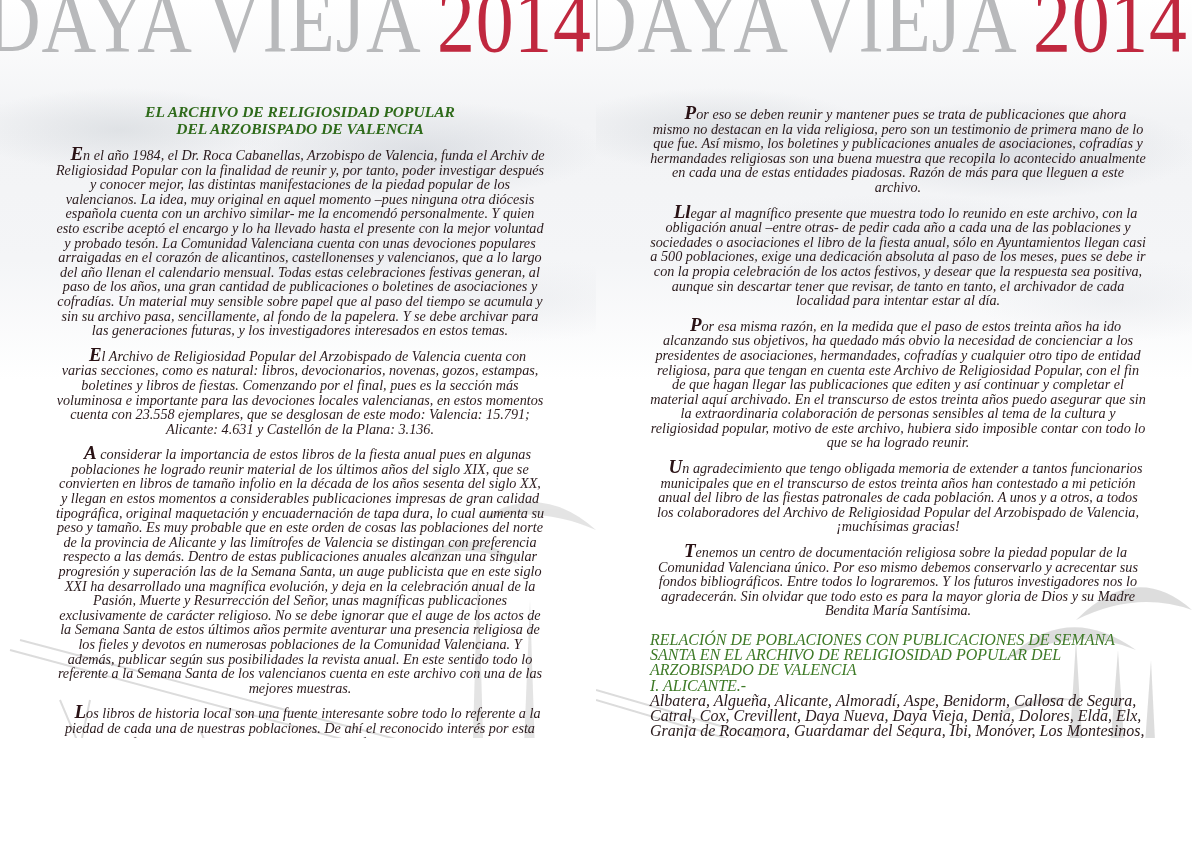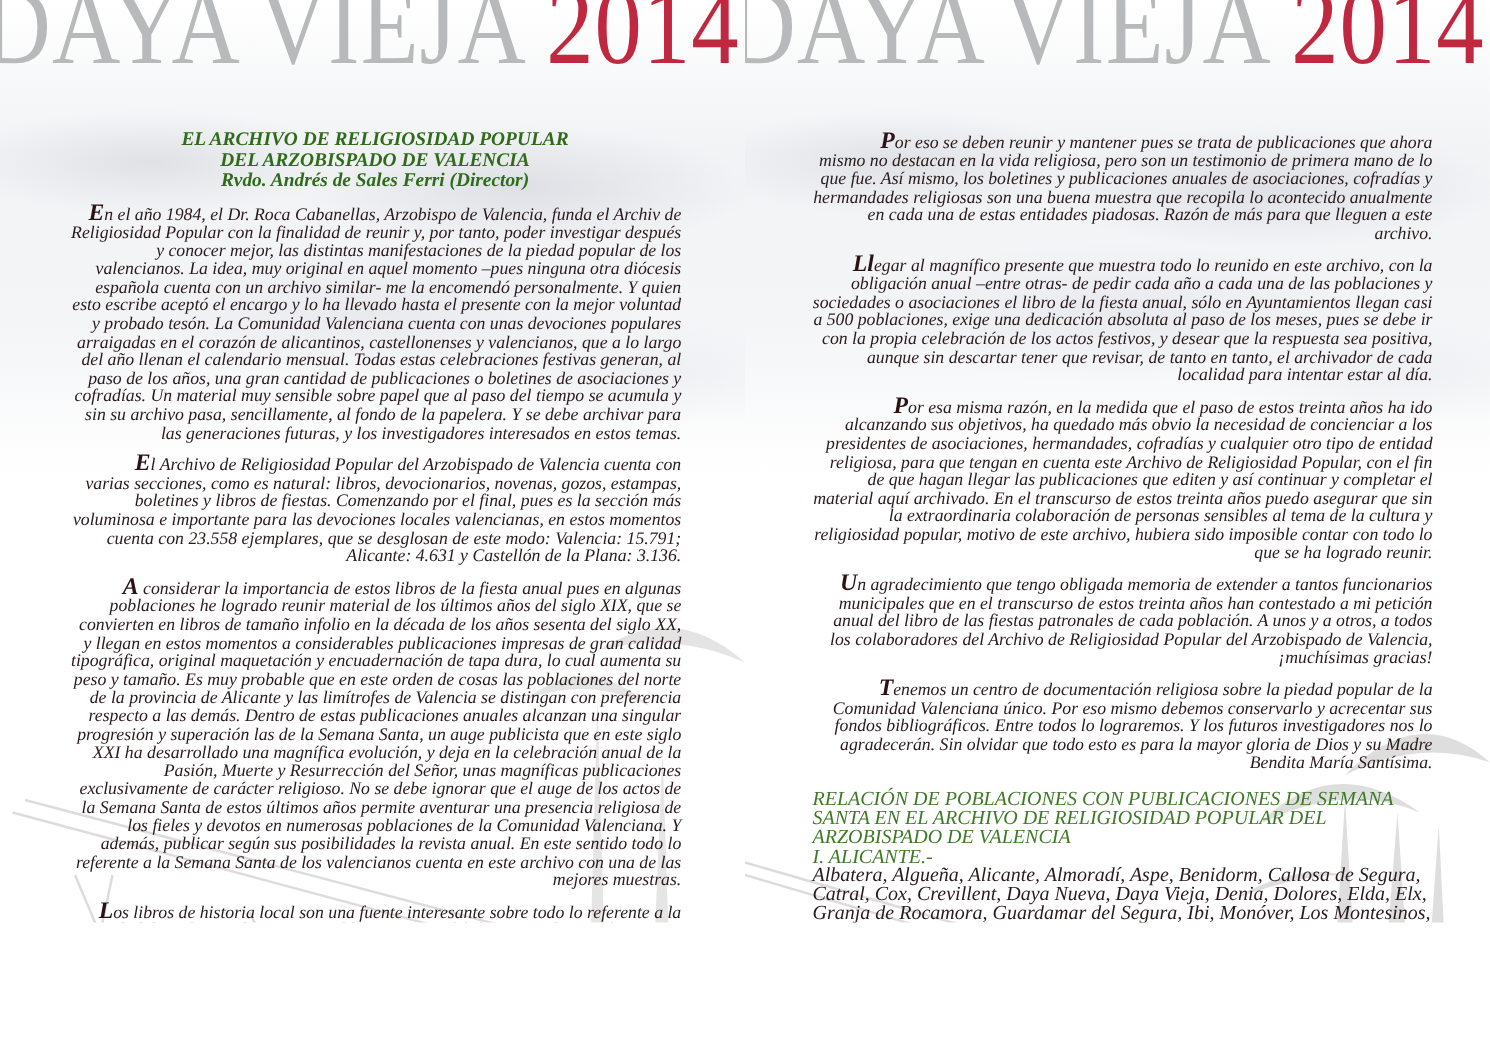--- a/index.html
+++ b/index.html
@@ -38,21 +38,21 @@
       position: absolute; left: 55px; width: 490px;
       font-style: italic; font-size: 14.2px; line-height: 14.6px;
       color: #2a1a1c;
     }
     .left .content { top: 104px; }
     .right .content { top: 106px; left: 610px; left: 14px; }
 
     .title-block { text-align: center; color: #2f6b1b; font-weight: bold; font-size: 15.5px; line-height: 16.5px; margin-left: 0; }
     .title-block div { white-space: nowrap; }
 
-    p.para { margin: 0 0 10px 0; text-indent: 15px; text-align: right; }
+    p.para { margin: 0 0 10px 0; text-indent: 15px; text-align: center; }
     .left p.para:first-of-type { margin-top: 10px; }
     .drop { font-weight: bold; font-size: 19px; color: #2a1215; }
 
     .right .content { left: 54px; width: 496px; }
 
     .relation { margin-top: 14px; font-size: 16px; line-height: 15.2px; }
     .relation .green { color: #3e7a27; }
     .relation .towns { color: #2a1a1c; }
   </style>
 </head>
@@ -77,21 +77,20 @@
   </svg>
 
   <div class="masthead">
     <span class="town">DAYA VIEJA</span><span class="year">2014</span>
   </div>
 
   <div class="content">
     <div class="title-block">
       <div>EL ARCHIVO DE RELIGIOSIDAD POPULAR</div>
       <div>DEL ARZOBISPADO DE VALENCIA</div>
-      <div>Rvdo. Andrés de Sales Ferri (Director)</div>
     </div>
 
     <p class="para"><span class="drop">E</span><span>n el año 1984, el Dr. Roca Cabanellas, Arzobispo de Valencia, funda el Archiv de Religiosidad Popular con la finalidad de reunir y, por tanto, poder investigar después y conocer mejor, las distintas manifestaciones de la piedad popular de los valencianos. La idea, muy original en aquel momento –pues ninguna otra diócesis española cuenta con un archivo similar- me la encomendó personalmente. Y quien esto escribe aceptó el encargo y lo ha llevado hasta el presente con la mejor voluntad y probado tesón. La Comunidad Valenciana cuenta con unas devociones populares arraigadas en el corazón de alicantinos, castellonenses y valencianos, que a lo largo del año llenan el calendario mensual. Todas estas celebraciones festivas generan, al paso de los años, una gran cantidad de publicaciones o boletines de asociaciones y cofradías. Un material muy sensible sobre papel que al paso del tiempo se acumula y sin su archivo pasa, sencillamente, al fondo de la papelera. Y se debe archivar para las generaciones futuras, y los investigadores interesados en estos temas.</span></p>
     <p class="para"><span class="drop">E</span><span>l Archivo de Religiosidad Popular del Arzobispado de Valencia cuenta con varias secciones, como es natural: libros, devocionarios, novenas, gozos, estampas, boletines y libros de fiestas. Comenzando por el final, pues es la sección más voluminosa e importante para las devociones locales valencianas, en estos momentos cuenta con 23.558 ejemplares, que se desglosan de este modo: Valencia: 15.791; Alicante: 4.631 y Castellón de la Plana: 3.136.</span></p>
     <p class="para"><span class="drop">A</span><span> considerar la importancia de estos libros de la fiesta anual pues en algunas poblaciones he logrado reunir material de los últimos años del siglo XIX, que se convierten en libros de tamaño infolio en la década de los años sesenta del siglo XX, y llegan en estos momentos a considerables publicaciones impresas de gran calidad tipográfica, original maquetación y encuadernación de tapa dura, lo cual aumenta su peso y tamaño. Es muy probable que en este orden de cosas las poblaciones del norte de la provincia de Alicante y las limítrofes de Valencia se distingan con preferencia respecto a las demás. Dentro de estas publicaciones anuales alcanzan una singular progresión y superación las de la Semana Santa, un auge publicista que en este siglo XXI ha desarrollado una magnífica evolución, y deja en la celebración anual de la Pasión, Muerte y Resurrección del Señor, unas magníficas publicaciones exclusivamente de carácter religioso. No se debe ignorar que el auge de los actos de la Semana Santa de estos últimos años permite aventurar una presencia religiosa de los fieles y devotos en numerosas poblaciones de la Comunidad Valenciana. Y además, publicar según sus posibilidades la revista anual. En este sentido todo lo referente a la Semana Santa de los valencianos cuenta en este archivo con una de las mejores muestras.</span></p>
     <p class="para"><span class="drop">L</span><span>os libros de historia local son una fuente interesante sobre todo lo referente a la piedad de cada una de nuestras poblaciones. De ahí el reconocido interés por esta bibliografía de primera mano, que los cronistas oficiales de cada localidad se encargan de investigar y dar a conocer con gran dedicación personal, no siempre reconocida y admirada. Las otras publicaciones mencionadas: devocionarios, novenas, gozos y estampas constituyen un complemento de la muestra, en cada generación, de profunda piedad de los fieles hacia la advocación de que se trata.</span></p>
   </div>
 </div>
 
 <div class="page right">

